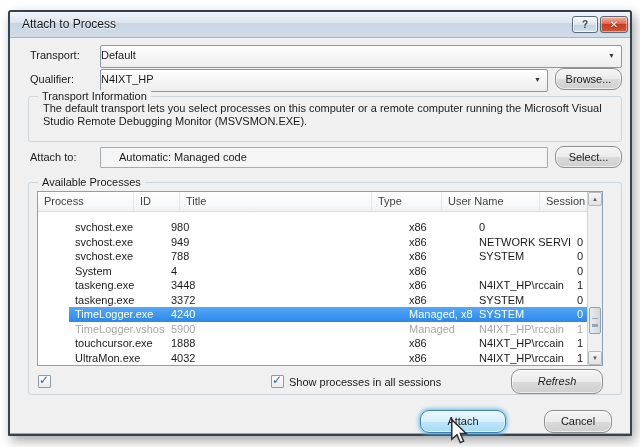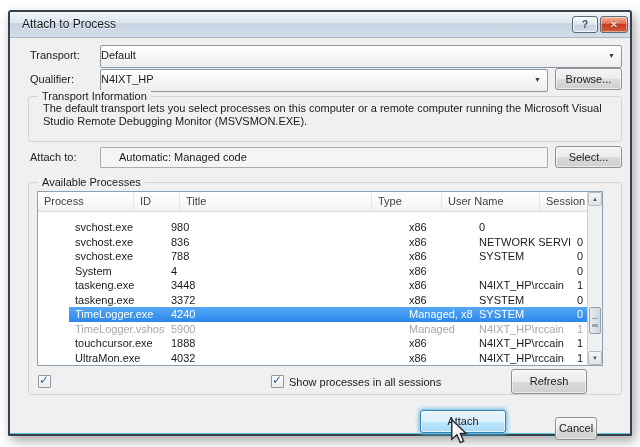--- a/index.html
+++ b/index.html
@@ -61,21 +61,21 @@
     font-size:7px; color:#3a3a3a;
   }
   .field {
     position:absolute; height:21px;
     background:#f5f5f5; border:1px solid #a5acb2; border-radius:1px;
     line-height:19px; padding-left:18px; white-space:nowrap;
   }
   .win-btn {
     position:absolute; height:22px;
     background:linear-gradient(180deg,#f5f5f5,#ebebeb 50%,#dbdbdb 51%,#cfcfcf);
-    border:1px solid #8e8f8f; border-radius:3px;
+    border:1px solid #8e8f8f; border-radius:9px;
     text-align:center; font-size:11px; color:#1a1a1a; line-height:20px;
     box-shadow:inset 0 0 0 1px rgba(255,255,255,.6);
     cursor:default;
   }
   .win-btn.default {
     background:linear-gradient(180deg,#eaf6fd,#d9f0fc 50%,#bee6fd 51%,#a7d9f5);
     border:1px solid #3c7fb1;
     box-shadow:0 0 4px 1px #5ab8e8, inset 0 0 0 1px rgba(255,255,255,.65);
   }
   
@@ -211,21 +211,21 @@
       <div class="lv-rows">
           <div class="lv-row ">
             <div class="cell col-process">svchost.exe</div>
             <div class="cell col-id">980</div>
             <div class="cell col-title"></div>
             <div class="cell col-type">x86</div>
             <div class="cell col-session">0</div>
           </div>
           <div class="lv-row ">
             <div class="cell col-process">svchost.exe</div>
-            <div class="cell col-id">836</div>
+            <div class="cell col-id">949</div>
             <div class="cell col-title"></div>
             <div class="cell col-type">x86</div>
             <div class="cell col-user">NETWORK SERVICE</div>
             <div class="cell col-session">0</div>
           </div>
           <div class="lv-row ">
             <div class="cell col-process">svchost.exe</div>
             <div class="cell col-id">788</div>
             <div class="cell col-title"></div>
             <div class="cell col-type">x86</div>
@@ -313,25 +313,25 @@
       <span class="cb">
           <span class="check">✓</span>
         </span>
     </div>
     <div class="checkline" style="left:242px; top:192px; width:210px;">
       <span class="cb">
           <span class="check">✓</span>
         </span>
       <span class="cb-label">Show processes in all sessions</span>
     </div>
-    <div class="win-btn" style="left:482px; top:186px; width:76px; height:25px; line-height:23px;">Refresh</div>
+    <div class="win-btn" style="left:482px; top:186px; width:92px; height:25px; line-height:23px;font-style:italic;">Refresh</div>
   </div>
 
   <div class="win-btn default" style="left:410px; top:398px; width:86px; height:23px; line-height:21px;">Attach</div>
-  <div class="win-btn" style="left:545px; top:398px; width:42px; height:23px; line-height:21px;margin-top:7px;">Cancel</div>
+  <div class="win-btn" style="left:534px; top:398px; width:68px; height:23px; line-height:21px;">Cancel</div>
 
   <div class="cursor">
     <svg width="18" height="26" viewBox="0 0 12 18">
       <path d="M1 0.5 L1 14 L4.6 10.8 L6.9 16.3 L9.2 15.3 L6.9 10 L11 10 Z" fill="#ffffff" stroke="#2b2b2b" stroke-width="1"></path>
     </svg>
   </div>
 
 </div>
 
 </body></html>

